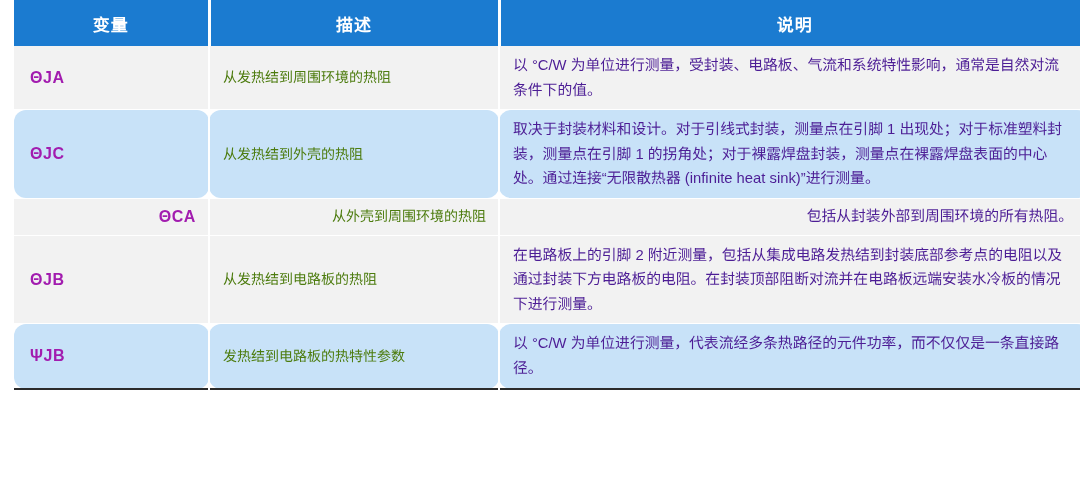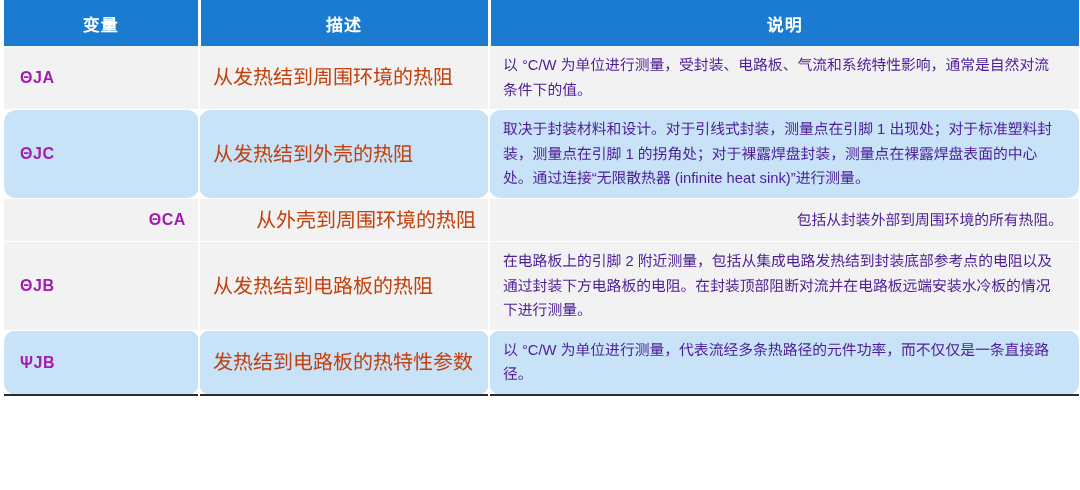--- a/index.html
+++ b/index.html
@@ -11,21 +11,21 @@
   body {
     width: 1080px;
     height: 490px;
     overflow: hidden;
     font-family: "Liberation Sans", "DejaVu Sans", sans-serif;
   }
   .table-wrap {
     width: 936px;
     height: 490px;
     box-sizing: border-box;
-    padding: 0 5px 7px 4px;
+    padding: 0 5px 7px 14px;
     background: #ffffff;
   }
   table.thermal-table {
     border-collapse: collapse;
     width: 1075px;
     table-layout: fixed;
     border-bottom: 2px solid #2b2b2b;
   }
   col.c-var   { width: 195px; }
   col.c-desc  { width: 290px; }
@@ -65,22 +65,22 @@
 
   td.cell-var {
     font-weight: bold;
     font-size: 16px;
     color: #a21caf;
     letter-spacing: 0.6px;
     padding-left: 16px;
     white-space: nowrap;
   }
   td.cell-desc {
-    font-size: 20px;
-    color: #c2410c;
+    font-size: 14px;
+    color: #4d7c0f;
   }
   td.cell-note {
     font-size: 14.8px;
     color: #4c1d95;
     line-height: 1.66;
     padding-right: 16px;
   }
   tr.row-compact td { padding-top: 5px; padding-bottom: 5px; text-align: right; }
 </style>
 </head>

